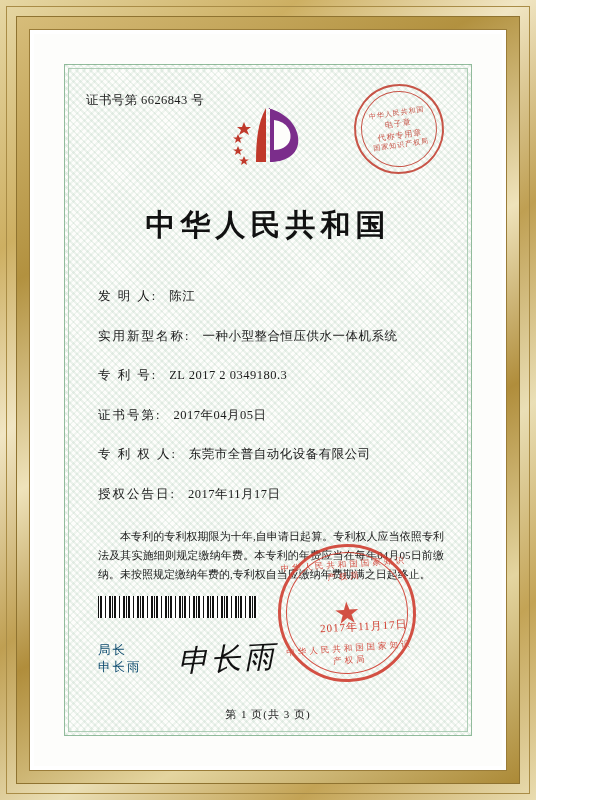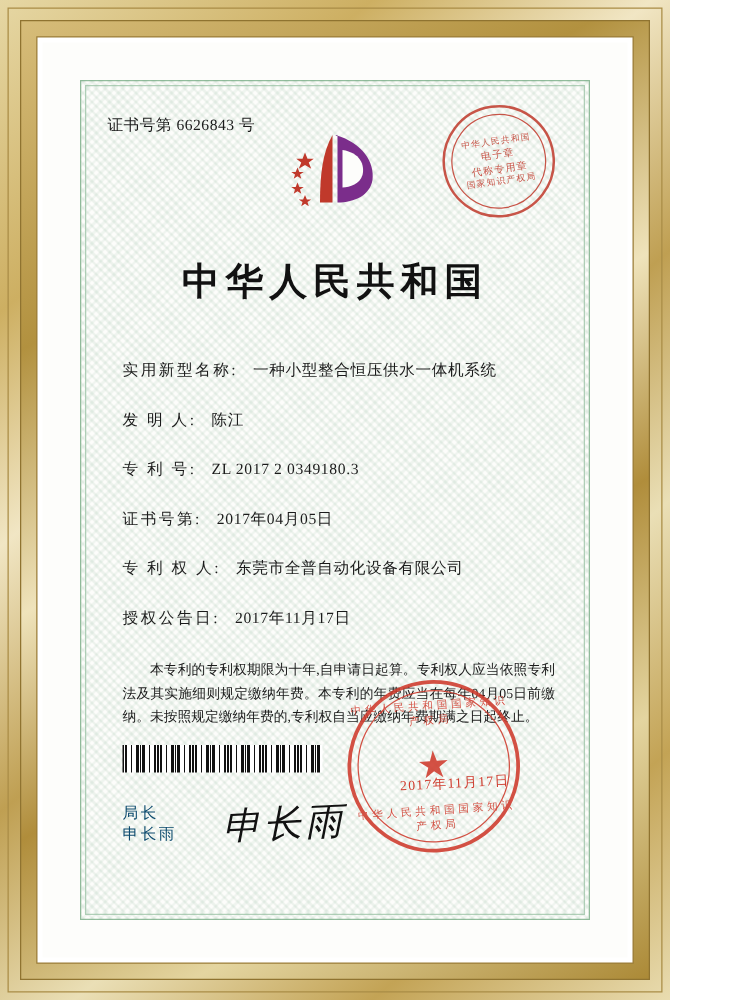--- a/index.html
+++ b/index.html
@@ -177,26 +177,26 @@
           <div class="mid">电子章</div>
           <div class="mid">代称专用章</div>
           <div class="arc">国家知识产权局</div>
         </div>
       </div>
 
       <div class="title">中华人民共和国</div>
 
       <div class="fields">
         <div class="field">
+          <span class="lbl">发 明 人:</span>
+          <span class="val">陈江</span>
+        </div>
+        <div class="field">
           <span class="lbl">实用新型名称:</span>
           <span class="val">一种小型整合恒压供水一体机系统</span>
-        </div>
-        <div class="field">
-          <span class="lbl">发 明 人:</span>
-          <span class="val">陈江</span>
         </div>
         <div class="field">
           <span class="lbl">专 利 号:</span>
           <span class="val">ZL 2017 2 0349180.3</span>
         </div>
         <div class="field">
           <span class="lbl">证书号第:</span>
           <span class="val">2017年04月05日</span>
         </div>
         <div class="field">
@@ -224,15 +224,16 @@
 
       <div class="seal-big">
         <div class="ring"></div>
         <div class="top-text">中华人民共和国国家知识产权局</div>
         <div class="star">★</div>
         <div class="bottom-text">中华人民共和国国家知识产权局</div>
       </div>
 
       <div class="seal-date">2017年11月17日</div>
 
+      <div class="footer">第 1 页(共 3 页)</div>
     </div>
   </div>
 </div>
 
 </body></html>

